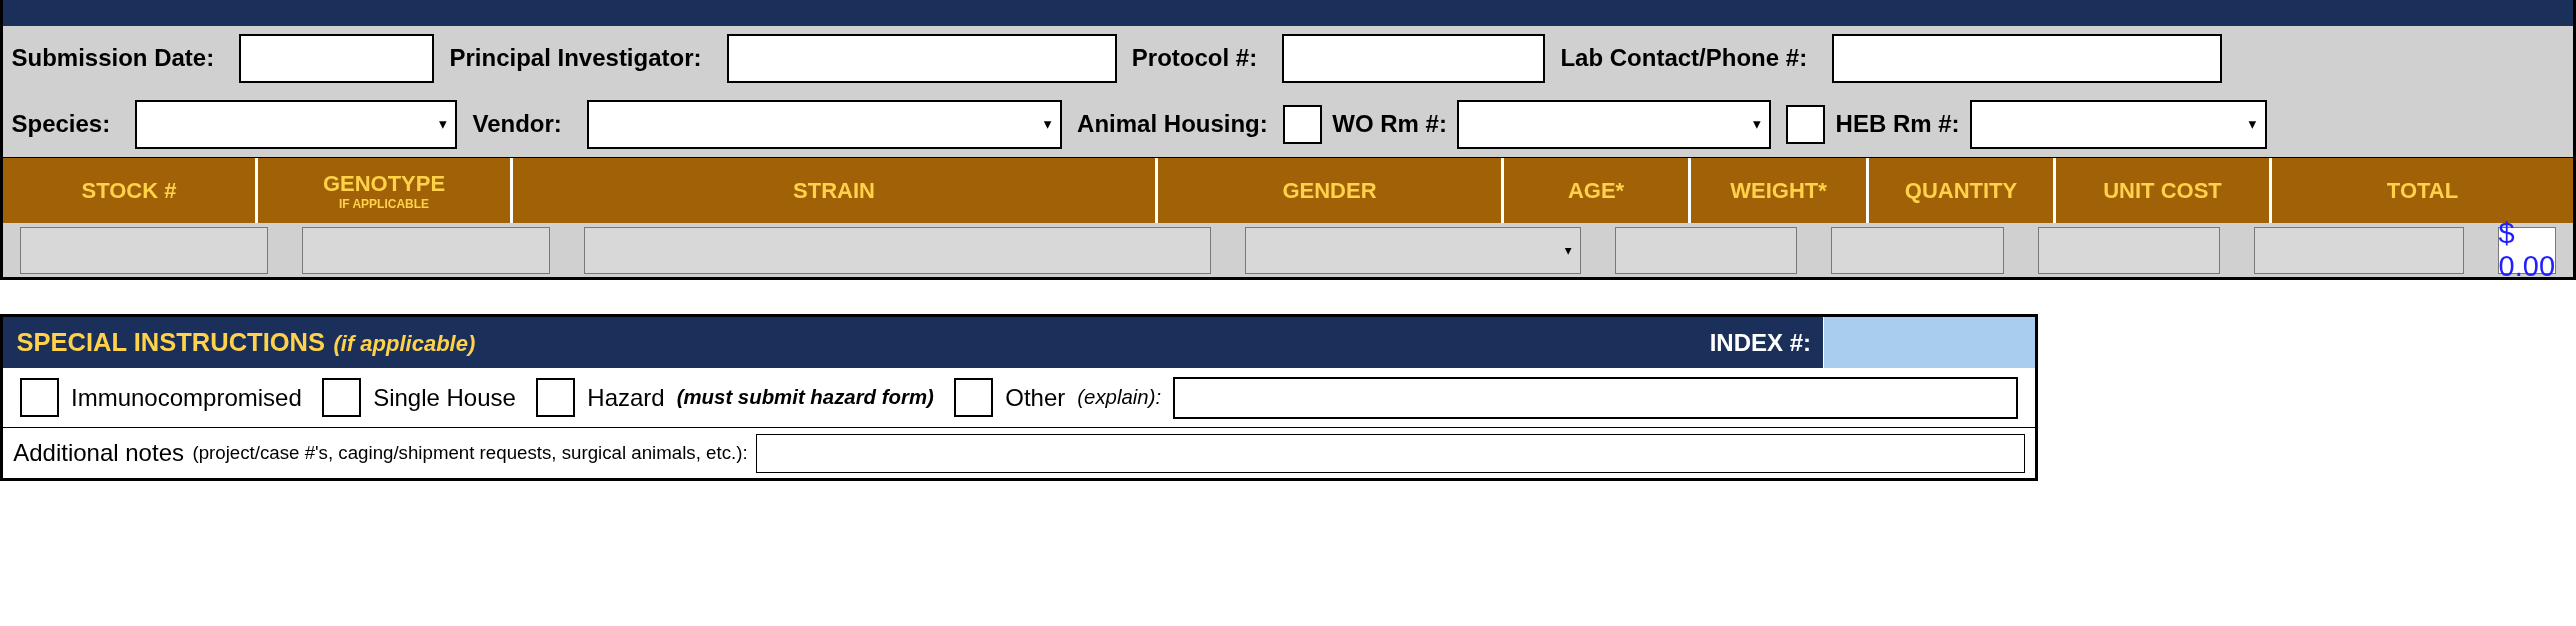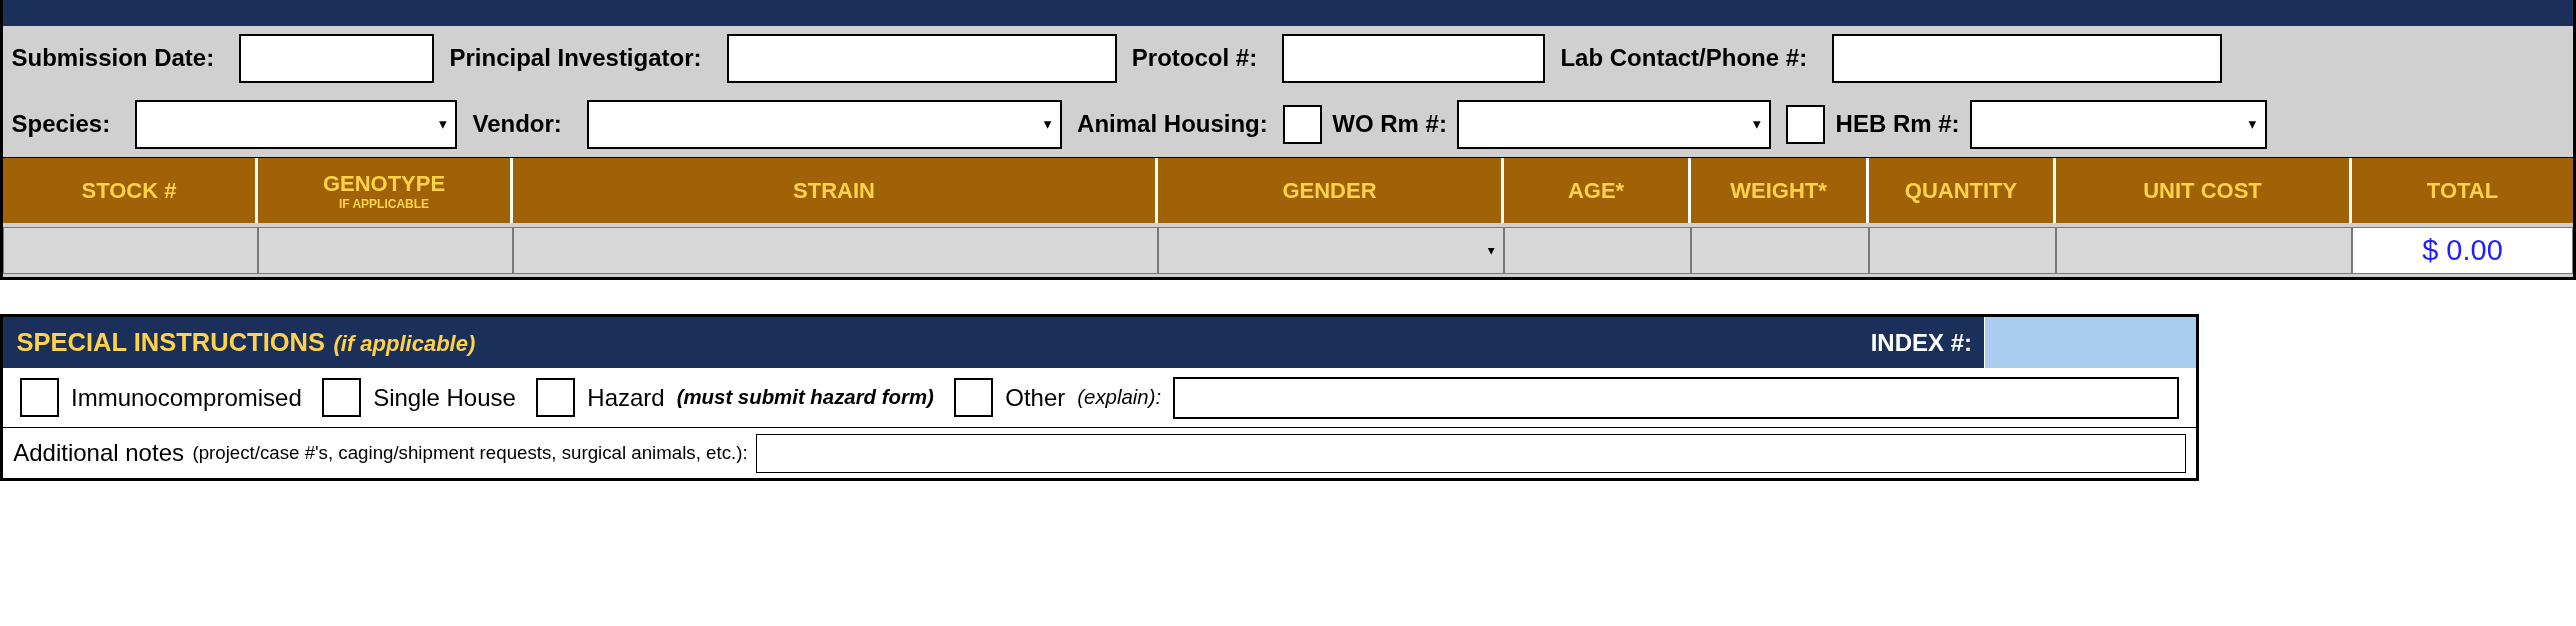--- a/index.html
+++ b/index.html
@@ -96,21 +96,21 @@
   
   .tbl-row {
     display: flex;
     height: 54px;
     padding: 3.4px 0;
     background: #d0d0d0;
   }
   .td {
     border: 1.7px solid #787878;
     background: #d8d8d8;
-    margin: 0 0;
+    margin: 0 17px;
     display: flex;
     align-items: center;
     justify-content: center;
     font-size: 25.5px;
     position: relative;
   }
   .td.total {
     background: #fff;
     color: #2020ff;
     font-size: 29px;
@@ -126,30 +126,30 @@
     color: #000;
   }
   
   .c-stock    { width: 255px; }
   .c-geno     { width: 255px; }
   .c-strain   { width: 645px; }
   .c-gender   { width: 346px; }
   .c-age      { width: 187px; }
   .c-weight   { width: 178px; }
   .c-qty      { width: 187px; }
-  .c-unit     { width: 296px; }
+  .c-unit     { width: 216px; }
   .c-total    { flex: 1; }
   
   .section-gap {
     height: 34px;
     background: #fff;
   }
   
   .section2 {
-    width: 2199px;
+    width: 2038px;
     border: 3.4px solid #000;
   }
   .si-header {
     display: flex;
     align-items: center;
     background: #1a2f5a;
     height: 51px;
     color: #ffd24a;
     font-weight: bold;
     padding-left: 13.6px;

